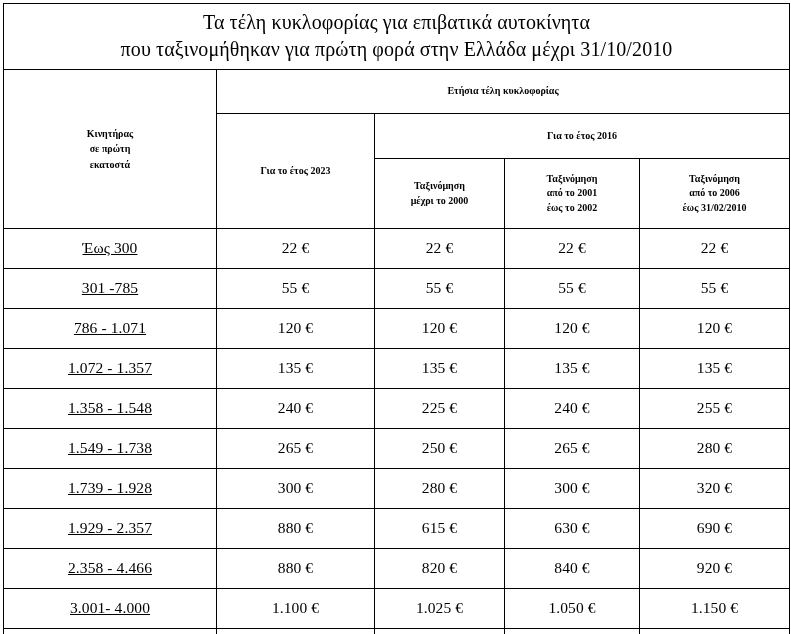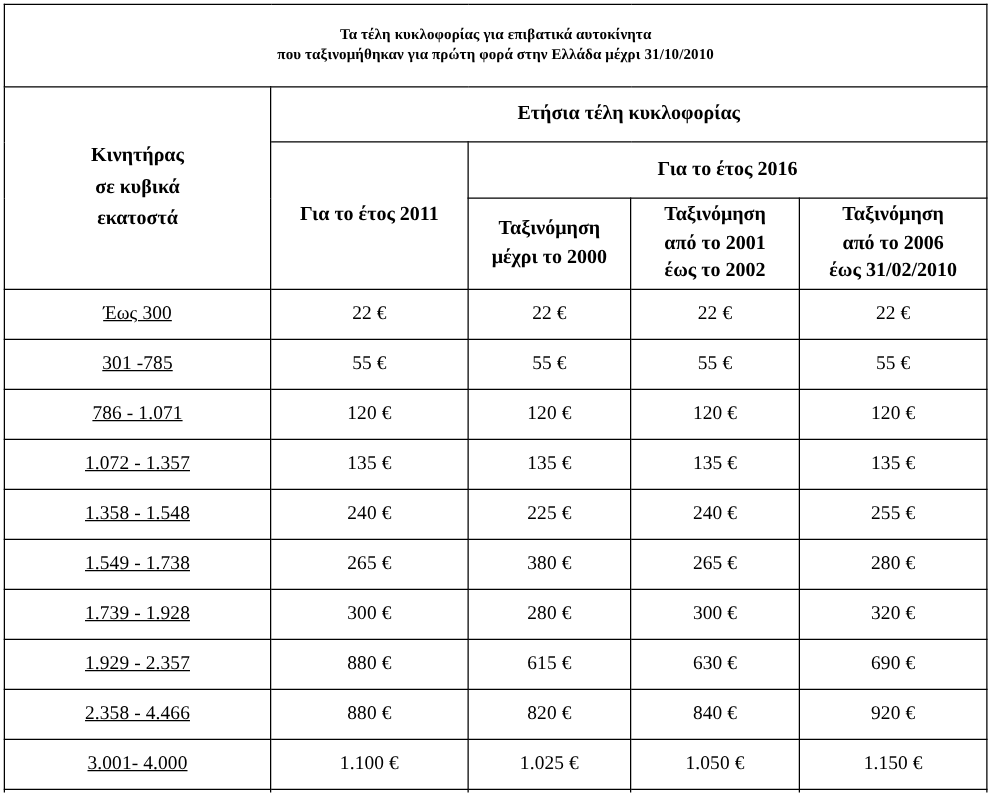--- a/index.html
+++ b/index.html
@@ -40,30 +40,30 @@
   }
 
   
   .title-cell {
     height: 57px;
     padding: 3px 4px 5px 4px !important;
     line-height: 1.33;
   }
   .title-line {
     display: block;
-    font-weight: bold;
-    font-size: 12px;
+    font-weight: normal;
+    font-size: 20px;
     letter-spacing: 0.1px;
     white-space: nowrap;
   }
 
   
   .hdr {
     font-weight: bold;
-    font-size: 16px;
+    font-size: 10px;
     line-height: 1.42;
     padding: 2px 3px !important;
   }
   .hdr-engine {
     height: 146px;
     line-height: 1.55;
     font-family: Liberation Serif, serif;
   }
   .hdr-engine .ln { display: block; }
   .hdr-annual { height: 39px; }
@@ -101,28 +101,28 @@
       <tr>
         <td class="title-cell" colspan="5">
           <span class="title-line">Τα τέλη κυκλοφορίας για επιβατικά αυτοκίνητα</span>
           <span class="title-line">που ταξινομήθηκαν για πρώτη φορά στην Ελλάδα μέχρι 31/10/2010</span>
         </td>
       </tr>
 
       <tr>
         <td class="hdr hdr-engine" rowspan="3">
           <span class="ln">Κινητήρας</span>
-          <span class="ln">σε κυβικά</span>
+          <span class="ln">σε πρώτη</span>
           <span class="ln">εκατοστά</span>
         </td>
         <td class="hdr hdr-annual" colspan="4">Ετήσια τέλη κυκλοφορίας</td>
       </tr>
 
       <tr>
-        <td class="hdr hdr-2015" rowspan="2">Για το έτος 2011</td>
+        <td class="hdr hdr-2015" rowspan="2">Για το έτος 2023</td>
         <td class="hdr hdr-2016" colspan="3">Για το έτος 2016</td>
       </tr>
 
       <tr>
         <td class="hdr hdr-class">
           <span class="ln">Ταξινόμηση</span>
           <span class="ln">μέχρι το 2000</span>
         </td>
         <td class="hdr hdr-class">
           <span class="ln">Ταξινόμηση</span>
@@ -167,21 +167,21 @@
         <tr class="data-row">
           <td class="cc-cell">1.358 - 1.548</td>
           <td class="amt-cell">240 €</td>
           <td class="amt-cell">225 €</td>
           <td class="amt-cell">240 €</td>
           <td class="amt-cell">255 €</td>
         </tr>
         <tr class="data-row">
           <td class="cc-cell">1.549 - 1.738</td>
           <td class="amt-cell">265 €</td>
-          <td class="amt-cell">380 €</td>
+          <td class="amt-cell">250 €</td>
           <td class="amt-cell">265 €</td>
           <td class="amt-cell">280 €</td>
         </tr>
         <tr class="data-row">
           <td class="cc-cell">1.739 - 1.928</td>
           <td class="amt-cell">300 €</td>
           <td class="amt-cell">280 €</td>
           <td class="amt-cell">300 €</td>
           <td class="amt-cell">320 €</td>
         </tr>

